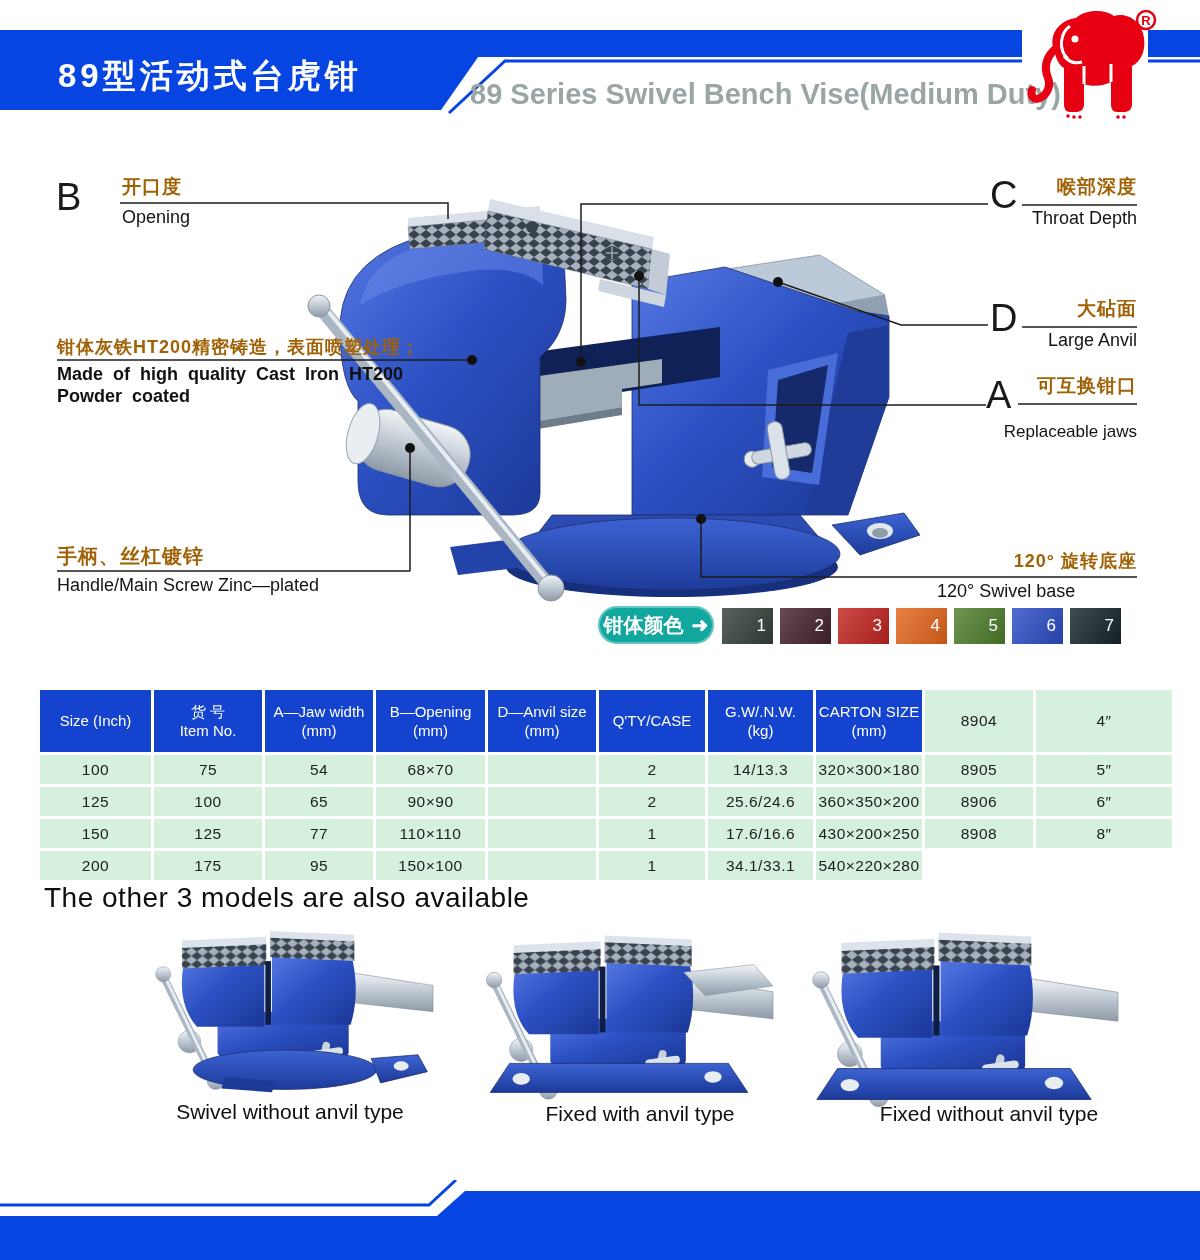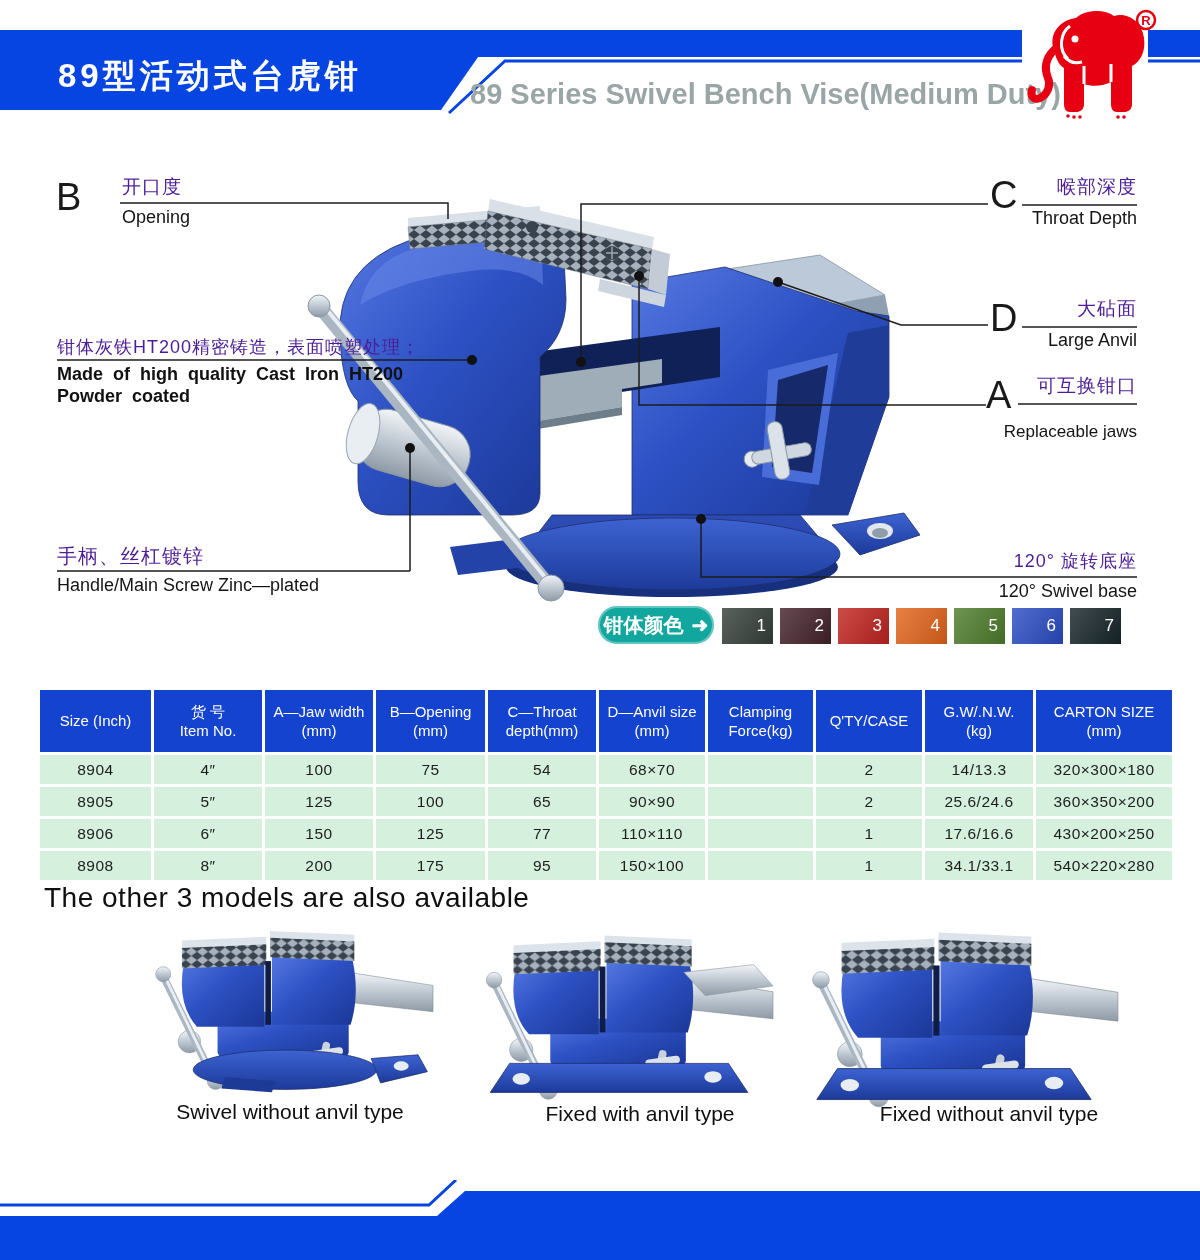--- a/index.html
+++ b/index.html
@@ -1,19 +1,19 @@
 <!DOCTYPE html>
 <html><head>
 <meta charset="utf-8">
 <style>
   html,body{margin:0;padding:0;background:#ffffff;}
   body{font-family:"Liberation Sans",sans-serif;}
   .page{position:relative;width:1200px;height:1260px;background:#fff;overflow:hidden;}
   .abs{position:absolute;}
-  .zh{font-weight:normal;color:#4c1d95;font-size:19px;letter-spacing:1px;white-space:nowrap;}
+  .zh{font-weight:bold;color:#a16207;font-size:19px;letter-spacing:1px;white-space:nowrap;}
   .en{color:#141414;font-size:18px;white-space:nowrap;}
   .letter{font-size:38px;color:#1a1a1a;font-weight:500;line-height:1;}
   .rlab{width:150px;text-align:right;}
   .title-zh{color:#fff;font-size:33px;font-weight:bold;letter-spacing:4px;white-space:nowrap;text-align:right;}
   .title-en{color:#9aa6a6;font-size:29px;font-weight:bold;text-align:right;white-space:nowrap;}
   .mat{font-size:18px;font-weight:bold;color:#111;word-spacing:5px;white-space:nowrap;}
   .pill{display:flex;align-items:center;justify-content:center;gap:8px;background:#12a79e;
         border-radius:20px;color:#fff;font-size:20px;font-weight:bold;
         box-shadow:inset 0 0 0 2px rgba(255,255,255,.35);}
   .pill .arr{font-size:20px;font-weight:bold;}
@@ -202,21 +202,21 @@
   <div class="abs en rlab" style="left:987px;top:422px;z-index:3;font-size:17px">Replaceable jaws</div>
 
   <div class="abs zh" style="left:57px;top:335px;z-index:3;font-size:18px">钳体灰铁HT200精密铸造，表面喷塑处理；</div>
   <div class="abs mat" style="left:57px;top:364px;z-index:3">Made of high quality Cast Iron HT200</div>
   <div class="abs mat" style="left:57px;top:386px;z-index:3">Powder coated</div>
 
   <div class="abs zh" style="left:57px;top:543px;z-index:3;font-size:20px">手柄、丝杠镀锌</div>
   <div class="abs en" style="left:57px;top:575px;z-index:3">Handle/Main Screw Zinc—plated</div>
 
   <div class="abs zh" style="left:937px;top:549px;width:200px;text-align:right;z-index:3;font-size:18px">120° 旋转底座</div>
-  <div class="abs en" style="left:937px;top:581px;width:200px;text-align:right;z-index:3">120° Swivel base</div>
+  <div class="abs en" style="left:937px;top:581px;width:200px;text-align:left;z-index:3">120° Swivel base</div>
 
   <div class="abs pill" style="left:598px;top:606px;width:116px;height:38px">
     <span>钳体颜色</span>
     <span class="arr">➜</span>
   </div>
   <div class="abs swatches" style="left:722px;top:608px">
     <div class="swatch" style="background-color: rgb(54, 64, 58);">
         <span>1</span>
       </div>
     <div class="swatch" style="background-color: rgb(69, 35, 43);">
@@ -250,30 +250,22 @@
       </div>
     <div class="th">
         <span>A—Jaw width</span>
         <span>(mm)</span>
       </div>
     <div class="th">
         <span>B—Opening</span>
         <span>(mm)</span>
       </div>
     <div class="th">
-        <span>C—Throat</span>
-        <span>depth(mm)</span>
-      </div>
-    <div class="th">
         <span>D—Anvil size</span>
         <span>(mm)</span>
-      </div>
-    <div class="th">
-        <span>Clamping</span>
-        <span>Force(kg)</span>
       </div>
     <div class="th">
         <span>Q'TY/CASE</span>
         <span></span>
       </div>
     <div class="th">
         <span>G.W/.N.W.</span>
         <span>(kg)</span>
       </div>
     <div class="th">

